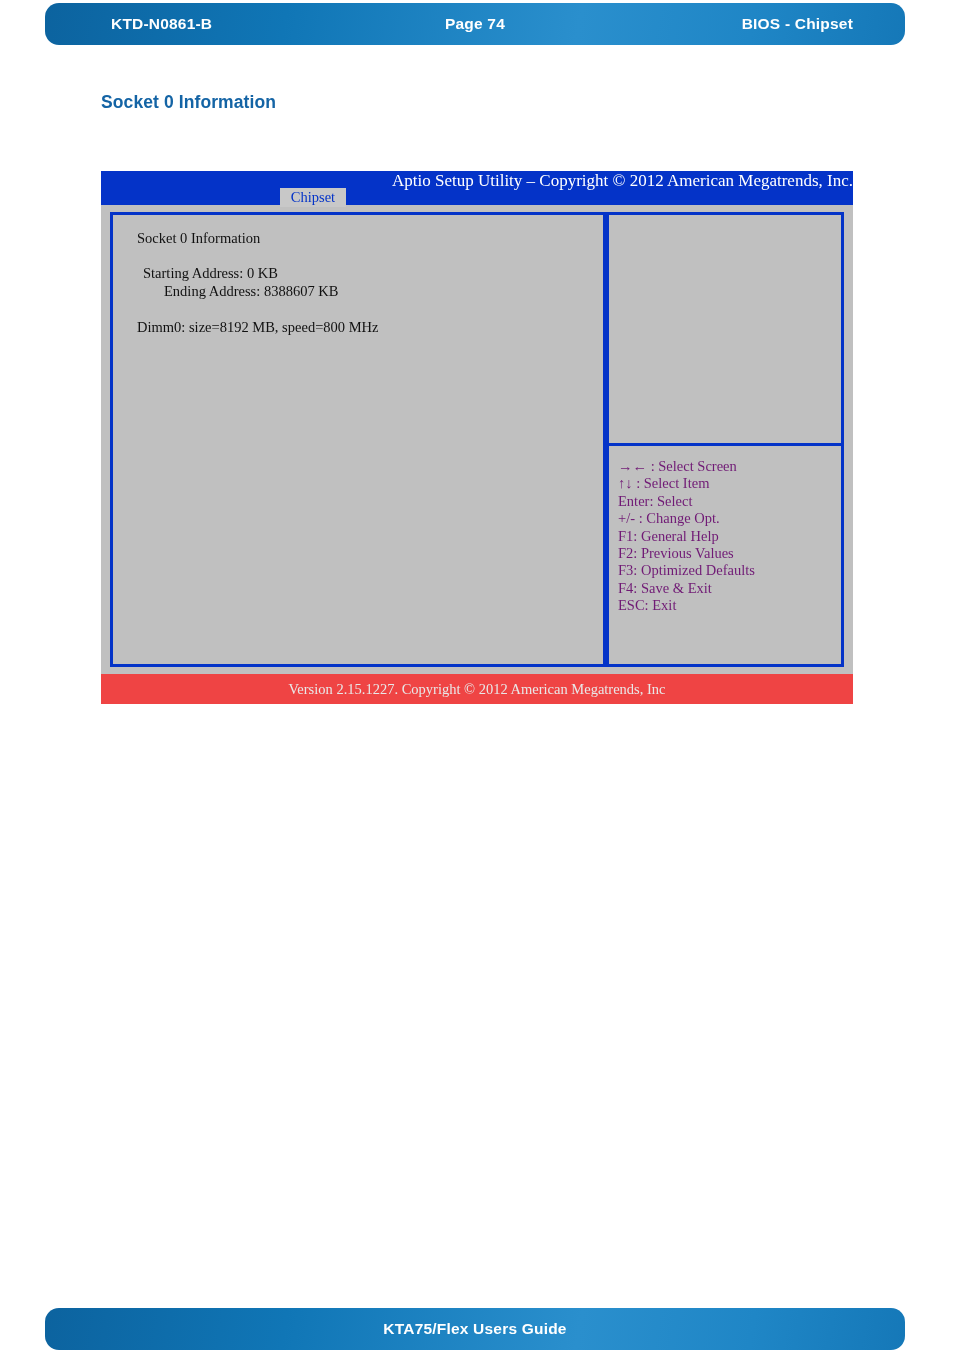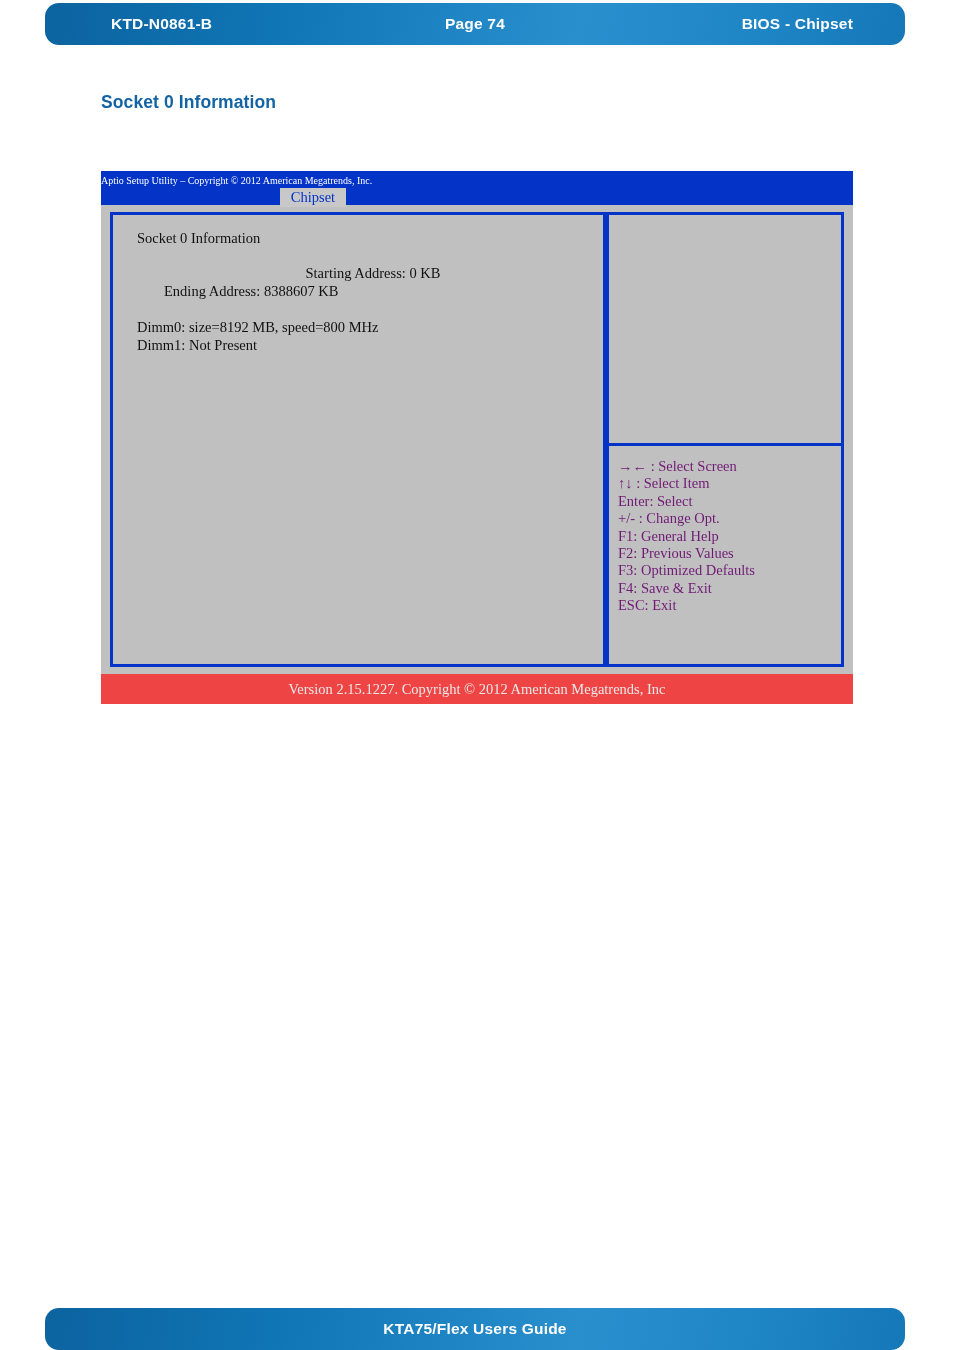--- a/index.html
+++ b/index.html
@@ -69,22 +69,22 @@
     position: relative;
     height: 34px;
     background: #0433c8;
     color: #ffffff;
   }
   .bios-title-line {
     position: absolute;
     top: 1px;
     left: 0;
     width: 100%;
-    text-align: left;
-    font-size: 10px;
+    text-align: right;
+    font-size: 17px;
     line-height: 18px;
     white-space: nowrap;
   }
   .bios-tabrow {
     position: absolute;
     top: 19px;
     left: 16px;
     width: 100%;
     height: 15px;
   }
@@ -147,21 +147,21 @@
     border-top: none;
     background: #c0c0c0;
     box-sizing: border-box;
     padding: 12px 0 12px 9px;
     color: #701a75;
     font-size: 14.5px;
     line-height: 17.4px;
   }
 
   .info-title { margin: 0 0 17px 0; }
-  .addr-line  { margin-left: 6px; text-align: center; }
+  .addr-line  { margin-left: 6px; }
   .addr-line2 { margin-left: 27px; }
   .spacer-line { height: 18px; }
 
   .key-line { white-space: nowrap; }
 
   .bios-footer {
     height: 30px;
     background: #ef4444;
     color: #e8e8e8;
     text-align: center;
@@ -193,21 +193,20 @@
   <div class="bios-gap"></div>
 
   <div class="bios-body">
 
     <div class="panel-left">
       <div class="info-title">Socket 0 Information</div>
       <div class="addr-line">Starting Address:  0 KB</div>
       <div class="addr-line2">Ending Address: 8388607 KB</div>
       <div class="spacer-line"></div>
       <div>Dimm0: size=8192 MB, speed=800 MHz</div>
-      <div>Dimm1: Not Present</div>
     </div>
 
     <div class="panel-right">
       <div class="panel-help-top">
         <div></div>
       </div>
       <div class="panel-help-keys">
         <div class="key-line">→← : Select Screen</div>
         <div class="key-line">↑↓ : Select Item</div>
         <div class="key-line">Enter: Select</div>

